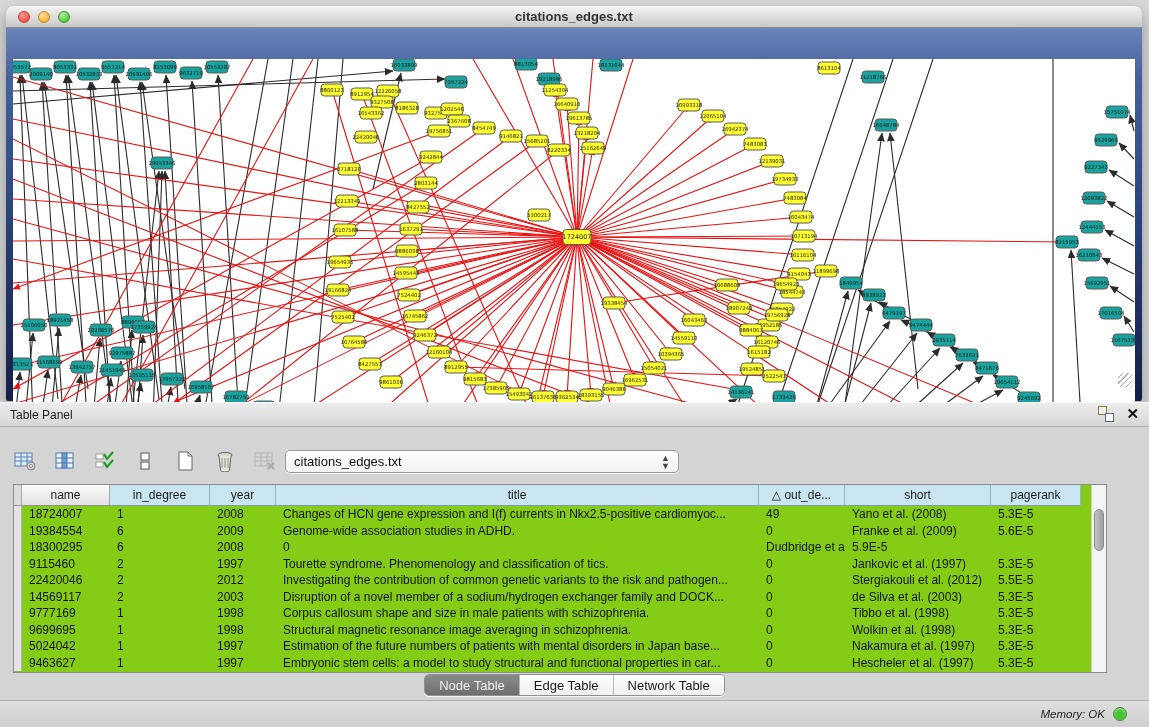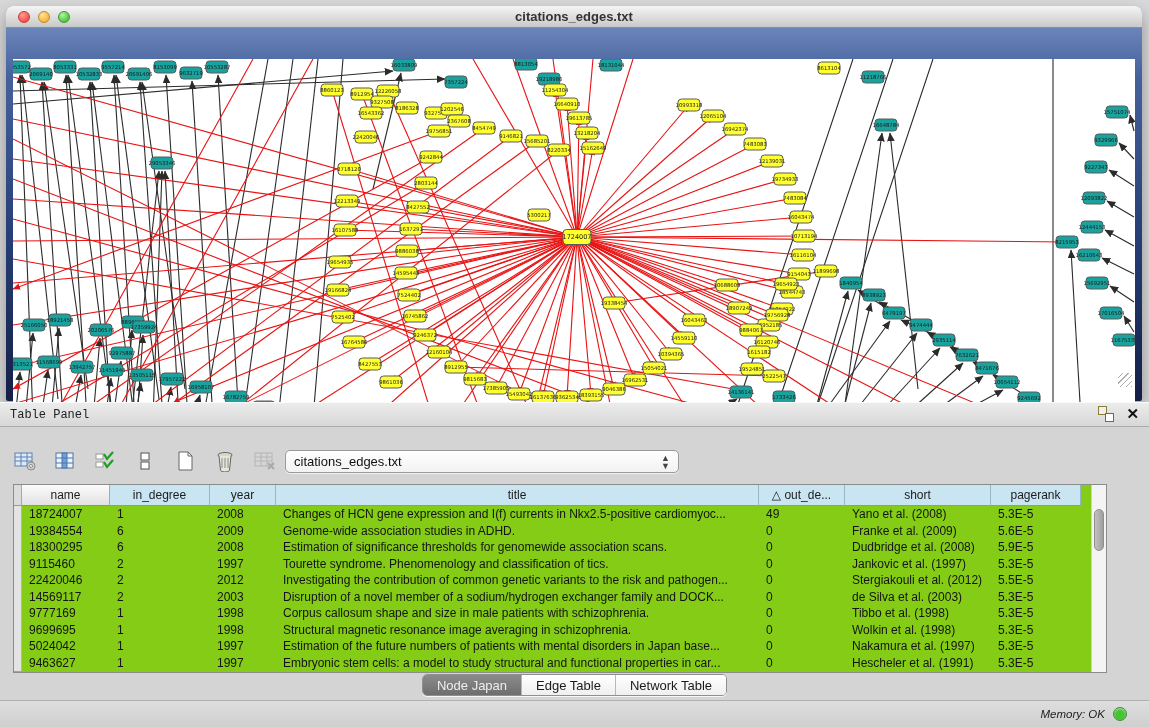--- a/index.html
+++ b/index.html
@@ -23,21 +23,21 @@
     font-weight:700; color:#333; }
   .canvas { position:absolute; left:7px; top:22px; width:1122px; height:361px; background:#fff; overflow:hidden;margin-top:31px; }
   .canvas svg { display:block; }
   .resize-grip { position:absolute; right:10px; bottom:14px; width:14px; height:14px;
     background:repeating-linear-gradient(135deg,transparent 0 3px,#9a9a9a 3px 4px); opacity:.8; }
 
   
   .table-panel { position:absolute; left:0; top:402px; width:1149px; height:325px; background:#d4d4d4; }
   .panel-header { position:absolute; left:0; top:0; right:0; height:25px;
     background:linear-gradient(#ececec,#d7d7d7); border-top:1px solid #fafafa; border-bottom:1px solid #ababab; }
-  .panel-title { position:absolute; left:10px; top:5px; font-size:12px; color:#222;font-family:Liberation Mono, monospace; }
+  .panel-title { position:absolute; left:10px; top:5px; font-size:12px; color:#222; }
   .drag-chevron { position:absolute; left:565px; top:-6px; font-size:10px; color:#777; }
   .ph-icons { position:absolute; right:10px; top:3px; display:flex; gap:12px; align-items:center; }
   .float-ic { width:16px; height:16px; position:relative; }
   .float-ic .sq1 { position:absolute; left:0; top:0; width:9px; height:9px; border:1.5px solid #8a7d3a; background:#efefef;}
   .float-ic .sq2 { position:absolute; right:0; bottom:0; width:9px; height:9px; border:1.5px solid #5b6b85; background:#fff;}
   .close-x { font-size:15px; font-weight:700; color:#111; line-height:16px; cursor:default; }
 
   .toolbar { position:absolute; left:12px; top:44px; height:30px; display:flex; align-items:center; gap:14px; }
   .tool { width:26px; height:24px; display:flex; align-items:center; justify-content:center; }
   .tool.disabled { opacity:.45; }
@@ -655,21 +655,20 @@
           <div class="td">Genome-wide association studies in ADHD.</div>
           <div class="td">0</div>
           <div class="td">Franke et al. (2009)</div>
           <div class="td">5.6E-5</div>
         </div>
         <div class="tr grid-row">
           <div class="td strip"></div>
           <div class="td">18300295</div>
           <div class="td">6</div>
           <div class="td">2008</div>
-          <div class="td">Estimation of significance thresholds for genomewide association scans.</div>
           <div class="td">0</div>
           <div class="td">Dudbridge et al. (2008)</div>
           <div class="td">5.9E-5</div>
         </div>
         <div class="tr grid-row">
           <div class="td strip"></div>
           <div class="td">9115460</div>
           <div class="td">2</div>
           <div class="td">1997</div>
           <div class="td">Tourette syndrome. Phenomenology and classification of tics.</div>
@@ -727,32 +726,32 @@
           <div class="td">Nakamura et al. (1997)</div>
           <div class="td">5.3E-5</div>
         </div>
         <div class="tr grid-row">
           <div class="td strip"></div>
           <div class="td">9463627</div>
           <div class="td">1</div>
           <div class="td">1997</div>
           <div class="td">Embryonic stem cells: a model to study structural and functional properties in car...</div>
           <div class="td">0</div>
-          <div class="td">Hescheler et al. (1991)</div>
+          <div class="td">Hescheler et al. (1997)</div>
           <div class="td">5.3E-5</div>
         </div>
       </div>
     <div class="vscroll">
         <div class="vthumb"></div>
       </div>
   </div>
 
   <div class="tabbar">
     <div class="seg" id="tabs">
-        <div class="tab active">Node Japan</div>
+        <div class="tab active">Node Table</div>
         <div class="tab">Edge Table</div>
         <div class="tab">Network Table</div>
       </div>
   </div>
 
   <div class="statusbar">
     <span class="mem">Memory: OK</span>
     <span class="memdot"></span>
   </div>
 </div>

